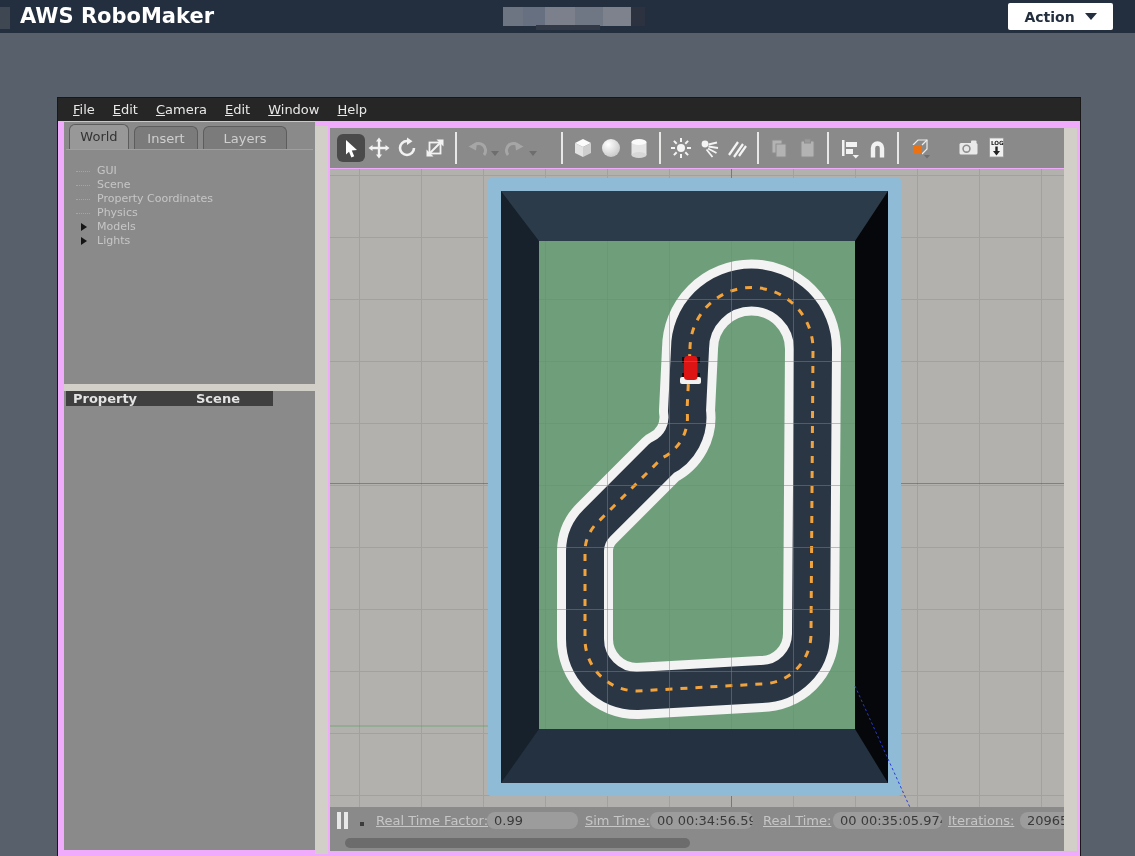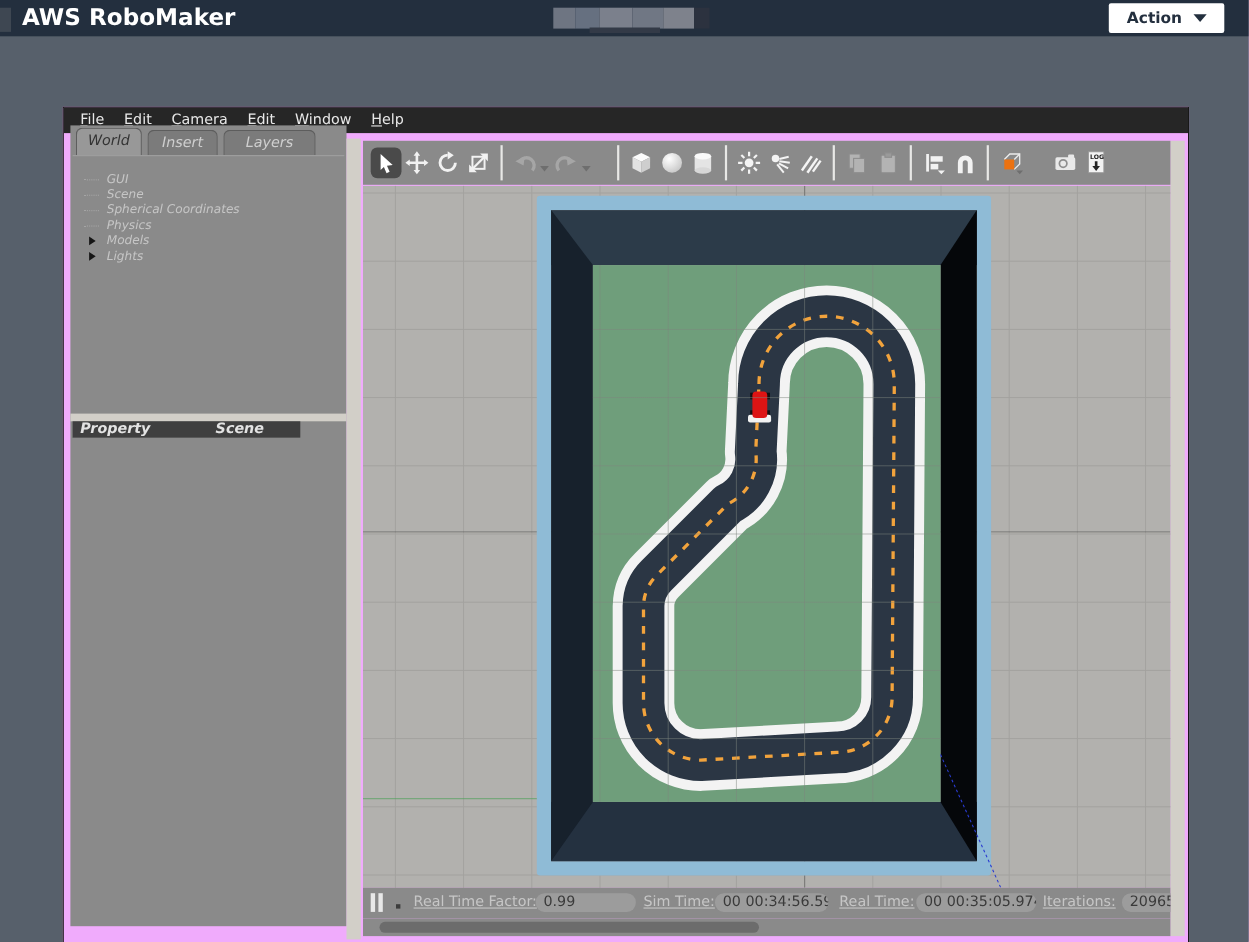--- a/index.html
+++ b/index.html
@@ -18,21 +18,21 @@
     justify-content:center; gap:10px; cursor:pointer; }
   .caret-dn { width:0; height:0; border-left:6px solid transparent; border-right:6px solid transparent; border-top:7px solid #232f3e; }
 
   
   .win { position:absolute; left:57px; top:62px; width:1024px; height:768px; background:#f0abfc; border:1px solid #181818;margin-top:35px; }
   .menubar { position:absolute; left:0; top:0; width:100%; height:23px; background:#262626; display:flex; align-items:center; padding-left:6px; }
   .menu-item { display:inline-block; padding:2px 9px; font-size:13px; color:#e8e8e8; }
   .menu-item::first-letter { text-decoration:underline; }
 
   
-  .panel { position:absolute; left:6px; top:16px; width:251px; height:728px; background:#8a8a8a;font-style:italic; }
+  .panel { position:absolute; left:6px; top:24px; width:251px; height:728px; background:#8a8a8a; }
   .tab { position:absolute; top:2px; height:25px; border:1px solid #5d5d5d; border-bottom:none;
     border-radius:6px 6px 0 0; font-size:13px; text-align:center; line-height:23px; }
   .tab.active { background:#989898; color:#333; z-index:2; }
   .tab.inactive { background:#7b7b7b; color:#cfcfcf; height:23px; top:4px; }
   .tree { position:absolute; left:2px; top:27px; width:247px; height:235px; background:#8a8a8a; border-top:1px solid #9f9f9f; padding-top:14px; }
   .tree-item { position:relative; height:14px; line-height:14px; font-size:11px; color:#c6c6c6; padding-left:31px; }
   .tree-item .tri { position:absolute; left:15px; top:3px; width:0; height:0;
     border-left:6px solid #151515; border-top:4px solid transparent; border-bottom:4px solid transparent; }
   .tree-item .dot { position:absolute; left:10px; top:7px; width:14px; border-top:1px dotted #a5a5a5; }
   .splitter-h { position:absolute; left:0; top:262px; width:100%; height:7px; background:#d2cfc8; }
@@ -113,21 +113,21 @@
   </div>
 
   <div class="panel">
     <div class="tab active" style="left:5px;width:60px;">World</div>
     <div class="tab inactive" style="left:70px;width:64px;">Insert</div>
     <div class="tab inactive" style="left:139px;width:84px;">Layers</div>
 
     <div class="tree">
       <div class="tree-item"><span class="dot"></span><span>GUI</span></div>
       <div class="tree-item"><span class="dot"></span><span>Scene</span></div>
-      <div class="tree-item"><span class="dot"></span><span>Spherical Coordinates</span></div>
+      <div class="tree-item"><span class="dot"></span><span>Property Coordinates</span></div>
       <div class="tree-item"><span class="dot"></span><span>Physics</span></div>
       <div class="tree-item"><span class="tri"></span><span>Models</span></div>
       <div class="tree-item"><span class="tri"></span><span>Lights</span></div>
     </div>
 
     <div class="splitter-h"></div>
     <div class="prop-header">
       <span style="left:7px">Property</span>
       <span style="left:130px">Scene</span>
     </div>

